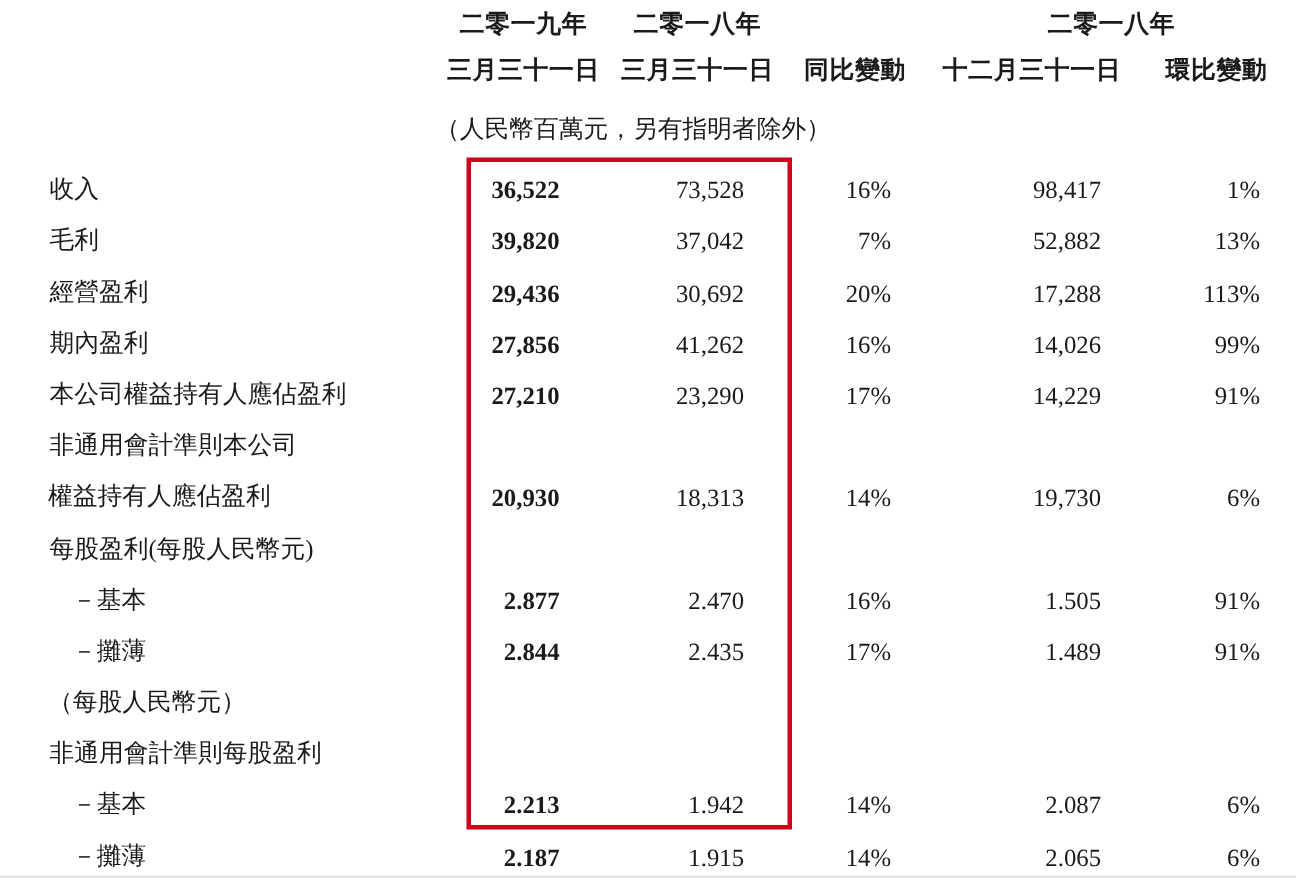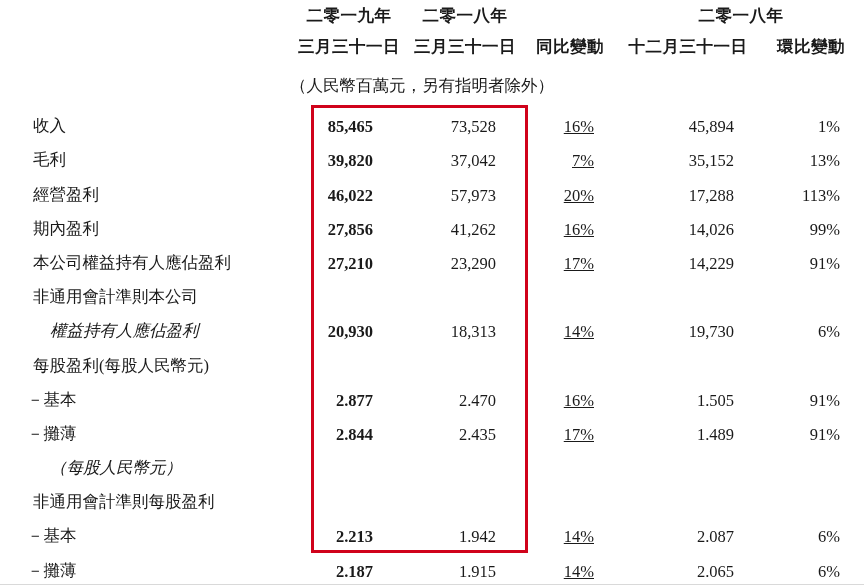--- a/index.html
+++ b/index.html
@@ -66,31 +66,31 @@
 
   
   tr.data td { height: 34.2px; }
 
   td.label {
     text-align: left;
     padding-left: 33px;
     white-space: nowrap;
     margin-left: 27px;
   }
-  td.label.indent1 { padding-left: 50px; font-style: italic; }
-  td.label.indent2 { padding-left: 27px; }
+  td.label.indent1 { padding-left: 32px; }
+  td.label.indent2 { padding-left: 48px; }
 
   td.num {
     text-align: right;
     white-space: nowrap;
     font-variant-numeric: tabular-nums;
   }
   td.cur  { padding-right: 35px; font-weight: bold; }
   td.prev { padding-right: 26px; }
-  td.yoy  { padding-right: 24px; text-decoration: underline; }
+  td.yoy  { padding-right: 24px; }
   td.dec  { padding-right: 24px; }
   td.qoq  { padding-right: 24px; }
 
   
   .redbox {
     position: absolute;
     border: 3px solid #d0021b;
     box-sizing: border-box;
     pointer-events: none;
   }
@@ -139,38 +139,38 @@
         <td></td>
         <td colspan="2">（人民幣百萬元，另有指明者除外）</td>
         <td></td>
         <td></td>
         <td></td>
       </tr>
     </thead>
     <tbody id="fin-body">
         <tr class="data">
           <td class="label">收入</td>
-          <td class="num cur">85,465</td>
+          <td class="num cur">36,522</td>
           <td class="num prev">73,528</td>
           <td class="num yoy">16%</td>
-          <td class="num dec">45,894</td>
+          <td class="num dec">98,417</td>
           <td class="num qoq">1%</td>
         </tr>
         <tr class="data">
           <td class="label">毛利</td>
           <td class="num cur">39,820</td>
           <td class="num prev">37,042</td>
           <td class="num yoy">7%</td>
-          <td class="num dec">35,152</td>
+          <td class="num dec">52,882</td>
           <td class="num qoq">13%</td>
         </tr>
         <tr class="data">
           <td class="label">經營盈利</td>
-          <td class="num cur">46,022</td>
-          <td class="num prev">57,973</td>
+          <td class="num cur">29,436</td>
+          <td class="num prev">30,692</td>
           <td class="num yoy">20%</td>
           <td class="num dec">17,288</td>
           <td class="num qoq">113%</td>
         </tr>
         <tr class="data">
           <td class="label">期內盈利</td>
           <td class="num cur">27,856</td>
           <td class="num prev">41,262</td>
           <td class="num yoy">16%</td>
           <td class="num dec">14,026</td>

